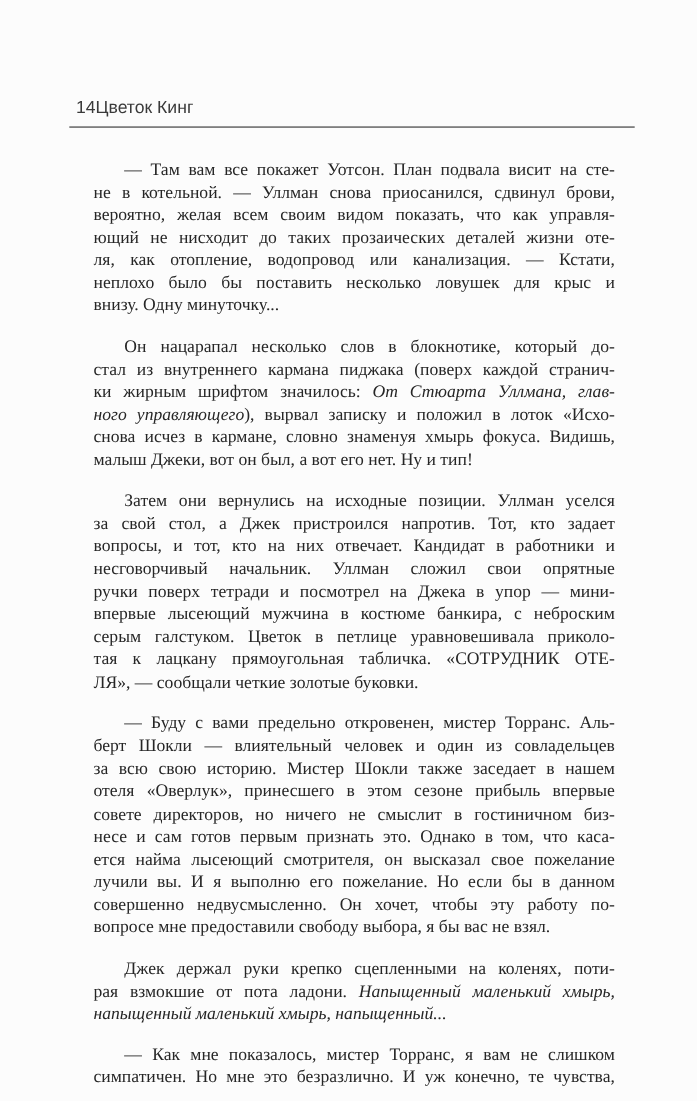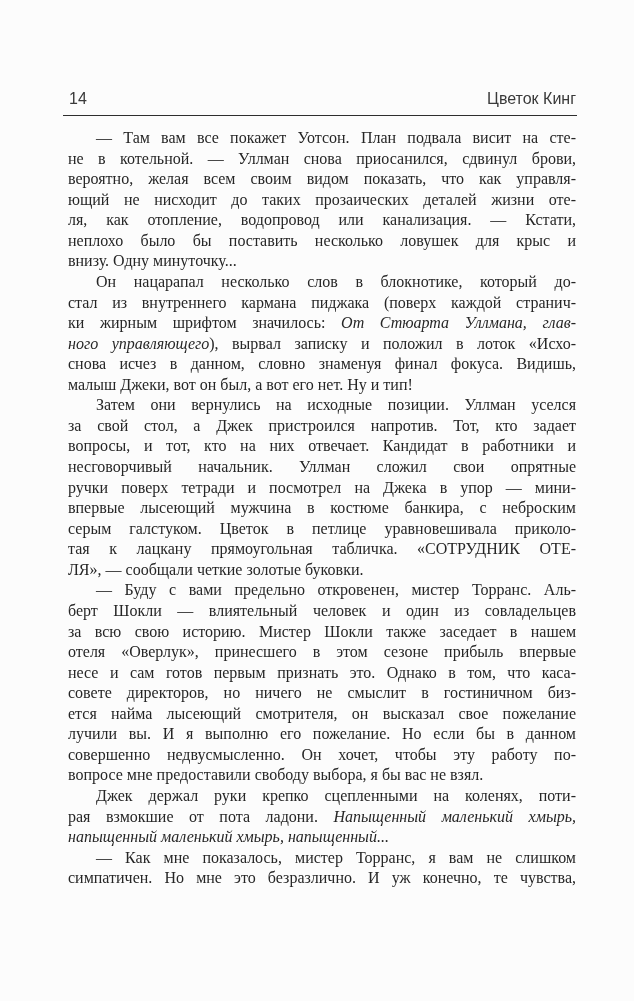--- a/index.html
+++ b/index.html
@@ -15,35 +15,34 @@
     position: absolute;
     left: 63px;
     top: 90px;
     width: 514px;
     padding-bottom: 7px;
     border-bottom: 1.5px solid #2e2e2e;
     font-family: "Liberation Sans", sans-serif;
     font-size: 16px;
     color: #3a3a3a;
     display: flex;
-    justify-content: space-between;
     align-items: baseline;
   }
   .running-header .page-number { padding-left: 6px; }
   .running-header .running-title { padding-right: 1px; }
   .page-body {
     position: absolute;
     left: 68px;
     top: 128px;
     width: 508px;
     font-size: 16px;
     line-height: 20.57px;
     color: #262626;
   }
-  .paragraph { margin: 0; }
+  .paragraph { margin: 17px; }
   .line {
     text-align: justify;
     text-align-last: justify;
     overflow: hidden;
     white-space: normal;
   }
   .line.first { text-indent: 28px; }
   .line.last { text-align-last: left; }
   .it { font-style: italic; }
 </style>
@@ -63,41 +62,41 @@
         <div class="line"><span>ющий не нисходит до таких прозаических деталей жизни оте-</span></div>
         <div class="line"><span>ля, как отопление, водопровод или канализация. — Кстати,</span></div>
         <div class="line"><span>неплохо было бы поставить несколько ловушек для крыс и</span></div>
         <div class="line last"><span>внизу. Одну минуточку...</span></div>
       </div>
       <div class="paragraph">
         <div class="line first"><span>Он нацарапал несколько слов в блокнотике, который до-</span></div>
         <div class="line"><span>стал из внутреннего кармана пиджака (поверх каждой странич-</span></div>
         <div class="line"><span>ки жирным шрифтом значилось: </span><span class="it">От Стюарта Уллмана, глав-</span></div>
         <div class="line"><span class="it">ного управляющего</span><span>), вырвал записку и положил в лоток «Исхо-</span></div>
-        <div class="line"><span>снова исчез в данном, словно знаменуя финал фокуса. Видишь,</span></div>
+        <div class="line"><span>снова исчез в кармане, словно знаменуя хмырь фокуса. Видишь,</span></div>
         <div class="line last"><span>малыш Джеки, вот он был, а вот его нет. Ну и тип!</span></div>
       </div>
       <div class="paragraph">
         <div class="line first"><span>Затем они вернулись на исходные позиции. Уллман уселся</span></div>
         <div class="line"><span>за свой стол, а Джек пристроился напротив. Тот, кто задает</span></div>
         <div class="line"><span>вопросы, и тот, кто на них отвечает. Кандидат в работники и</span></div>
         <div class="line"><span>несговорчивый начальник. Уллман сложил свои опрятные</span></div>
         <div class="line"><span>ручки поверх тетради и посмотрел на Джека в упор — мини-</span></div>
         <div class="line"><span>впервые лысеющий мужчина в костюме банкира, с неброским</span></div>
         <div class="line"><span>серым галстуком. Цветок в петлице уравновешивала приколо-</span></div>
         <div class="line"><span>тая к лацкану прямоугольная табличка. «СОТРУДНИК ОТЕ-</span></div>
         <div class="line last"><span>ЛЯ», — сообщали четкие золотые буковки.</span></div>
       </div>
       <div class="paragraph">
         <div class="line first"><span>— Буду с вами предельно откровенен, мистер Торранс. Аль-</span></div>
         <div class="line"><span>берт Шокли — влиятельный человек и один из совладельцев</span></div>
         <div class="line"><span>за всю свою историю. Мистер Шокли также заседает в нашем</span></div>
         <div class="line"><span>отеля «Оверлук», принесшего в этом сезоне прибыль впервые</span></div>
+        <div class="line"><span>совете директоров, но ничего не смыслит в гостиничном биз-</span></div>
         <div class="line"><span>несе и сам готов первым признать это. Однако в том, что каса-</span></div>
-        <div class="line"><span>совете директоров, но ничего не смыслит в гостиничном биз-</span></div>
         <div class="line"><span>ется найма лысеющий смотрителя, он высказал свое пожелание</span></div>
         <div class="line"><span>лучили вы. И я выполню его пожелание. Но если бы в данном</span></div>
         <div class="line"><span>совершенно недвусмысленно. Он хочет, чтобы эту работу по-</span></div>
         <div class="line last"><span>вопросе мне предоставили свободу выбора, я бы вас не взял.</span></div>
       </div>
       <div class="paragraph">
         <div class="line first"><span>Джек держал руки крепко сцепленными на коленях, поти-</span></div>
         <div class="line"><span>рая взмокшие от пота ладони. </span><span class="it">Напыщенный маленький хмырь,</span></div>
         <div class="line last"><span class="it">напыщенный маленький хмырь, напыщенный...</span></div>
       </div>

